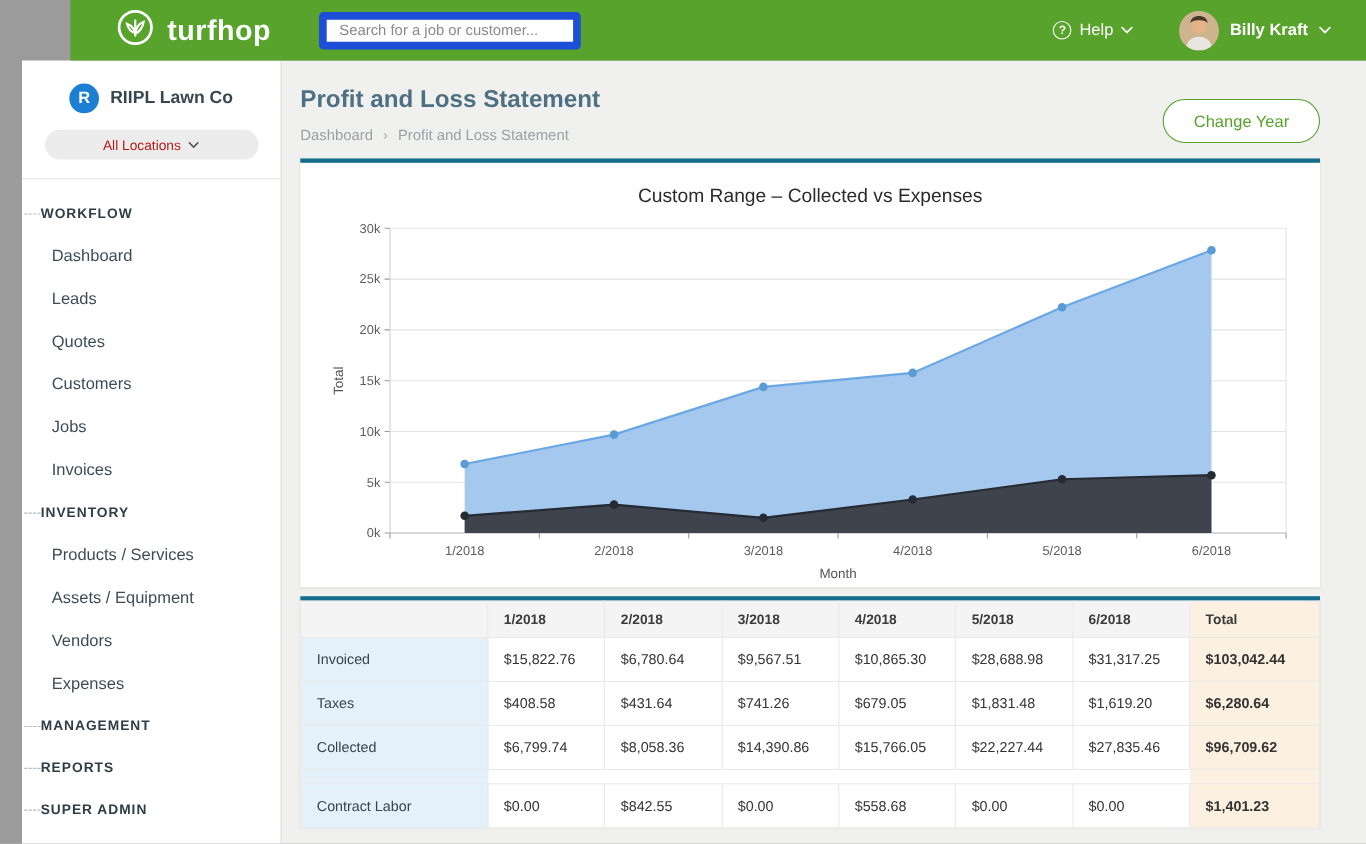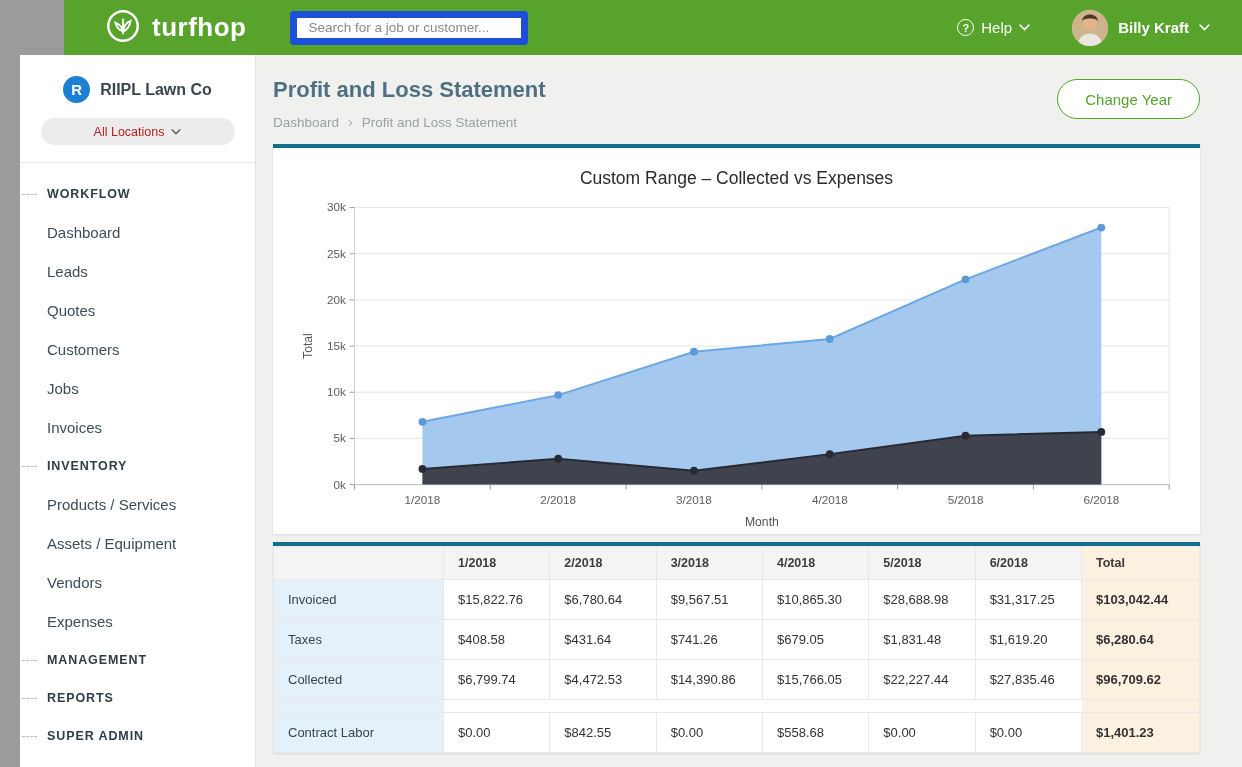--- a/index.html
+++ b/index.html
@@ -49,30 +49,30 @@
   }
   .company-name { font-size:16px; color:#37474f; font-weight:600; }
   .loc-pill {
     margin:15px auto 0; display:flex; width:194px; height:27px; background:#ececec;
     border:none; border-radius:14px; align-items:center; justify-content:center; gap:7px;
     font-size:12.5px; color:#b91c1c; cursor:pointer; font-family:inherit;
   }
   .sidebar-divider { height:1px; background:#e7e7e7; margin-top:17px; }
   .nav { padding:12px 0 0 2px; }
   .nav-section {
-    display:flex; align-items:center; gap:10px; padding:12px 0;
+    display:flex; align-items:center; gap:0; padding:12px 0;
     font-size:12.5px; font-weight:700; letter-spacing:.9px; color:#2e3d46;
     text-transform:uppercase; cursor:pointer;
   }
   .tree-dash { display:inline-block; width:15px; height:0; border-top:1px dashed #b5bec4; }
   .nav-item { padding:11px 0 11px 25px; font-size:15px; color:#3d4d57; cursor:pointer; }
 
   
   .main { position:absolute; left:256px; top:55px; right:0; bottom:0; background:#f0f1ef; overflow:hidden; }
-  .page-head { display:flex; align-items:flex-start; justify-content:space-between; padding:22px 42px 14px 17px; }
+  .page-head { display:flex; align-items:flex-end; justify-content:space-between; padding:22px 42px 14px 17px; }
   .page-title { margin:0; font-size:22px; font-weight:700; color:#4e7082; }
   .breadcrumb { margin-top:11px; display:flex; align-items:center; gap:9px; font-size:13.5px; color:#99a1a7; }
   .crumb { cursor:pointer; }
   .crumb.current { cursor:default; }
   .crumb-sep { color:#a9b0b5; font-size:14px; }
   .change-year {
     margin-top:2px; height:40px; padding:0 27px; border-radius:20px;
     border:1.5px solid #57a32c; color:#57a32c; background:#fff;
     font-size:15px; cursor:pointer; font-family:inherit;
   }
@@ -290,21 +290,21 @@
               <td>$431.64</td>
               <td>$741.26</td>
               <td>$679.05</td>
               <td>$1,831.48</td>
               <td>$1,619.20</td>
               <td class="total-col">$6,280.64</td>
             </tr>
             <tr>
               <td class="label-col">Collected</td>
               <td>$6,799.74</td>
-              <td>$4,472.53</td>
+              <td>$8,058.36</td>
               <td>$14,390.86</td>
               <td>$15,766.05</td>
               <td>$22,227.44</td>
               <td>$27,835.46</td>
               <td class="total-col">$96,709.62</td>
             </tr>
             <tr class="spacer-row">
               <td class="label-col"></td>
               <td colspan="6"></td>
               <td class="total-col"></td>

